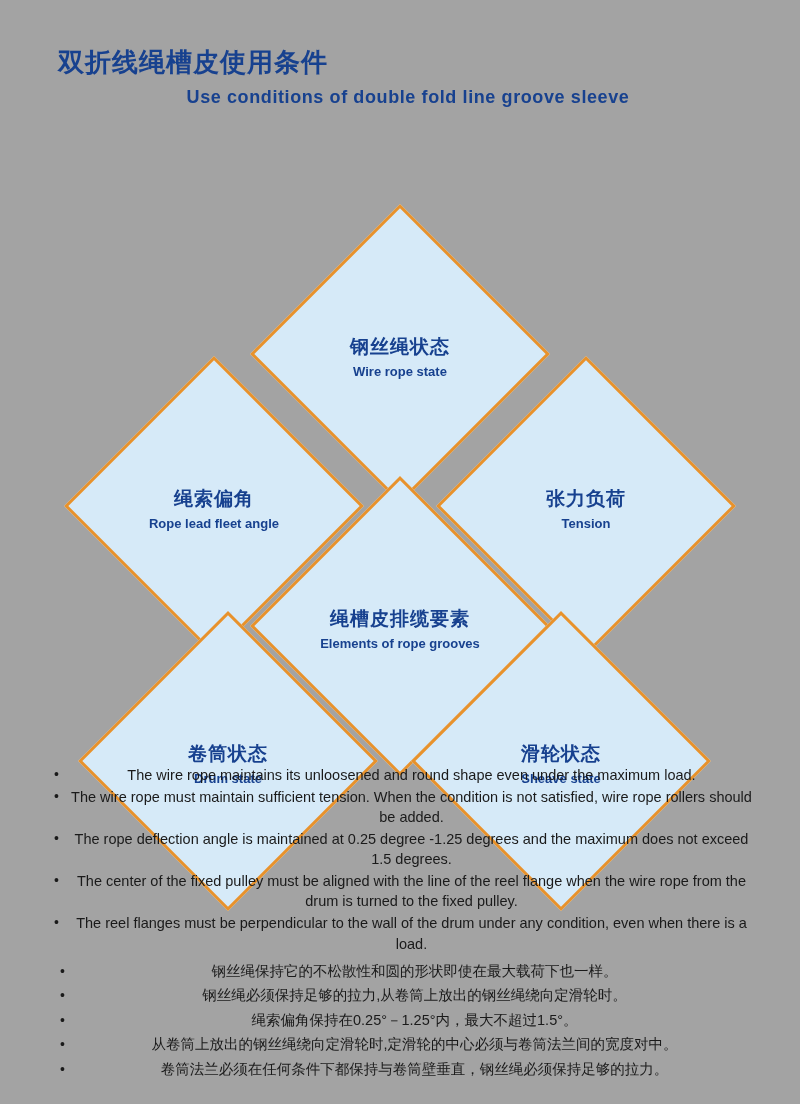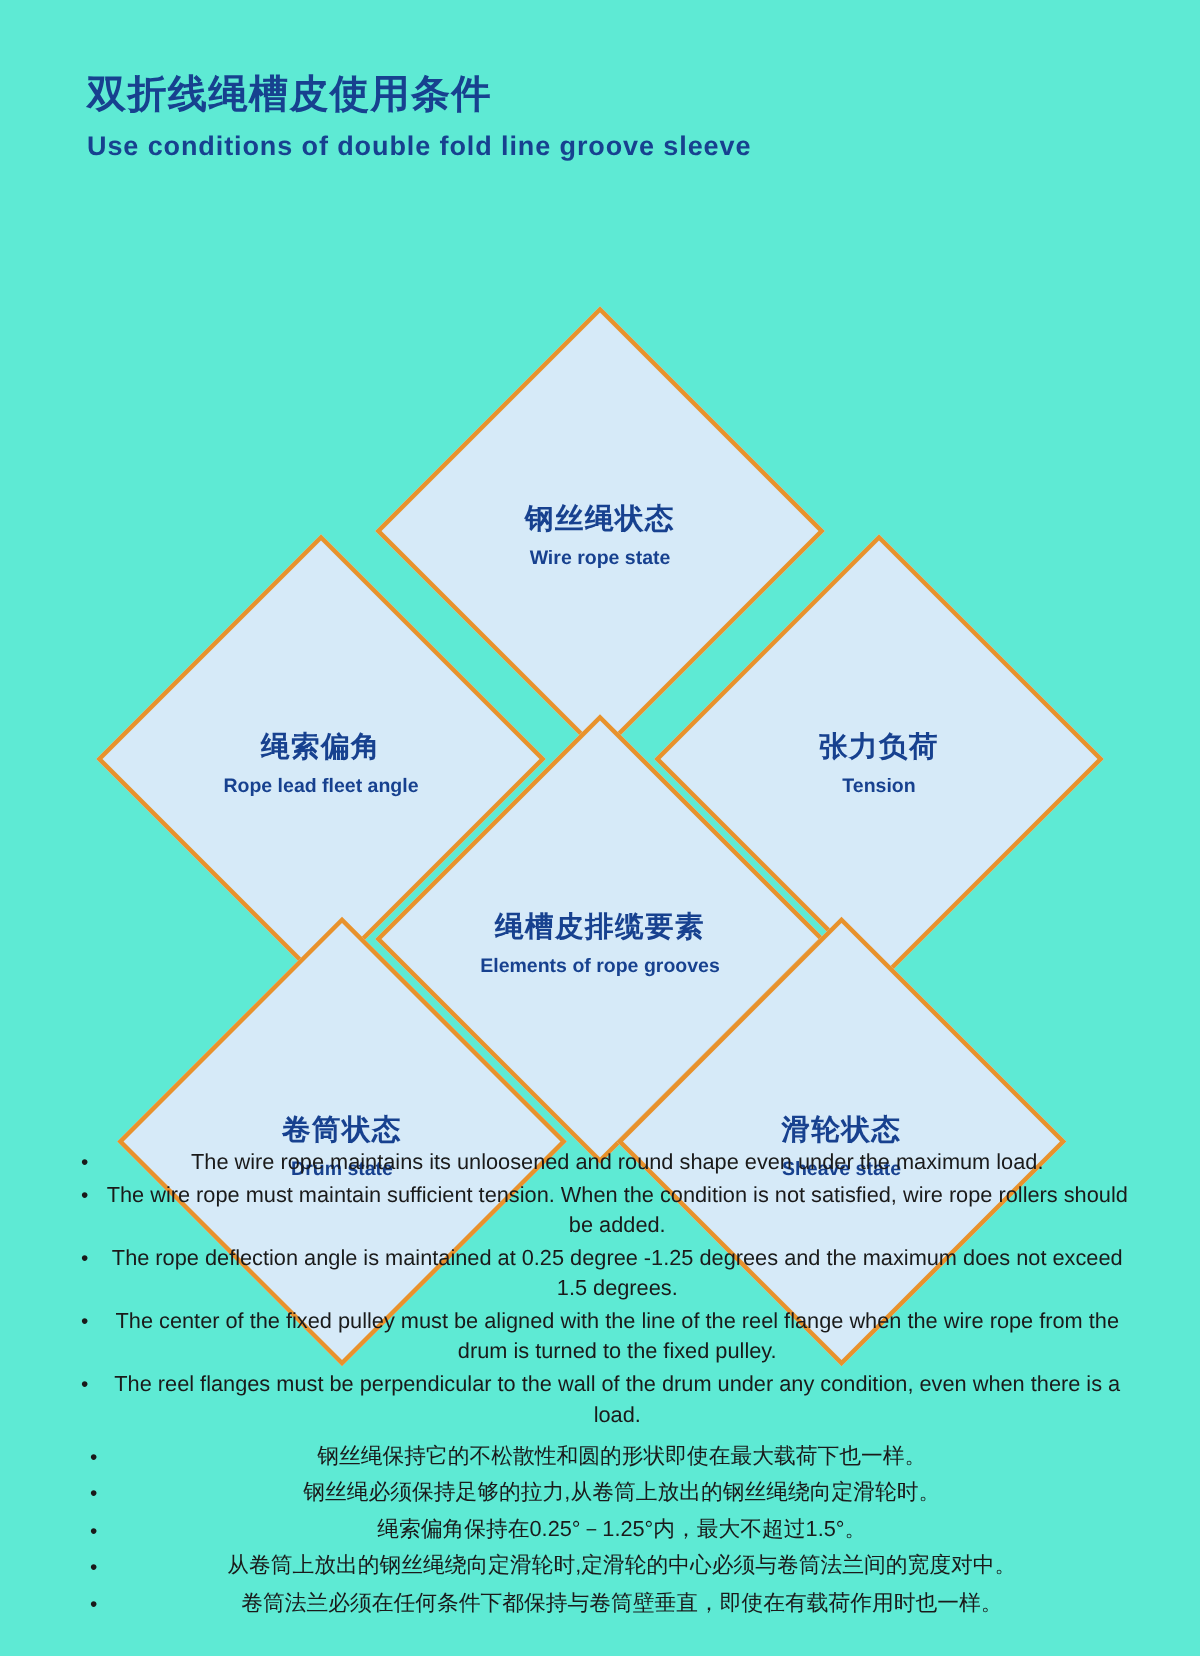--- a/index.html
+++ b/index.html
@@ -13,21 +13,21 @@
     font-family: "Liberation Sans", sans-serif;
     position: relative;
     overflow: hidden;
   }
 
   .page {
     position: absolute;
     left: 0; top: 0;
     width: 800px;
     height: 1104px;
-    background: #5eead4;
+    background: #a3a3a3;
   }
 
   
   .header {
     position: absolute;
     left: 58px;
     top: 46px;
     width: 700px;
   }
   .title-cn {
@@ -37,20 +37,21 @@
     letter-spacing: 1px;
     line-height: 1.25;
     margin: 0;
   }
   .title-en {
     font-size: 18px;
     font-weight: bold;
     color: #17418f;
     letter-spacing: 0.6px;
     margin-top: 8px;
+    text-align: center;
   }
 
   
   .diagram {
     position: absolute;
     left: 0;
     top: 120px;
     width: 800px;
     height: 630px;
   }
@@ -230,17 +231,17 @@
     <div class="bullet-row">
       <span class="bullet-dot">•</span>
       <span class="bullet-text">绳索偏角保持在0.25°－1.25°内，最大不超过1.5°。</span>
     </div>
     <div class="bullet-row">
       <span class="bullet-dot">•</span>
       <span class="bullet-text">从卷筒上放出的钢丝绳绕向定滑轮时,定滑轮的中心必须与卷筒法兰间的宽度对中。</span>
     </div>
     <div class="bullet-row">
       <span class="bullet-dot">•</span>
-      <span class="bullet-text">卷筒法兰必须在任何条件下都保持与卷筒壁垂直，即使在有载荷作用时也一样。</span>
+      <span class="bullet-text">卷筒法兰必须在任何条件下都保持与卷筒壁垂直，钢丝绳必须保持足够的拉力。</span>
     </div>
   </div>
 
 </div>
 
 </body></html>

